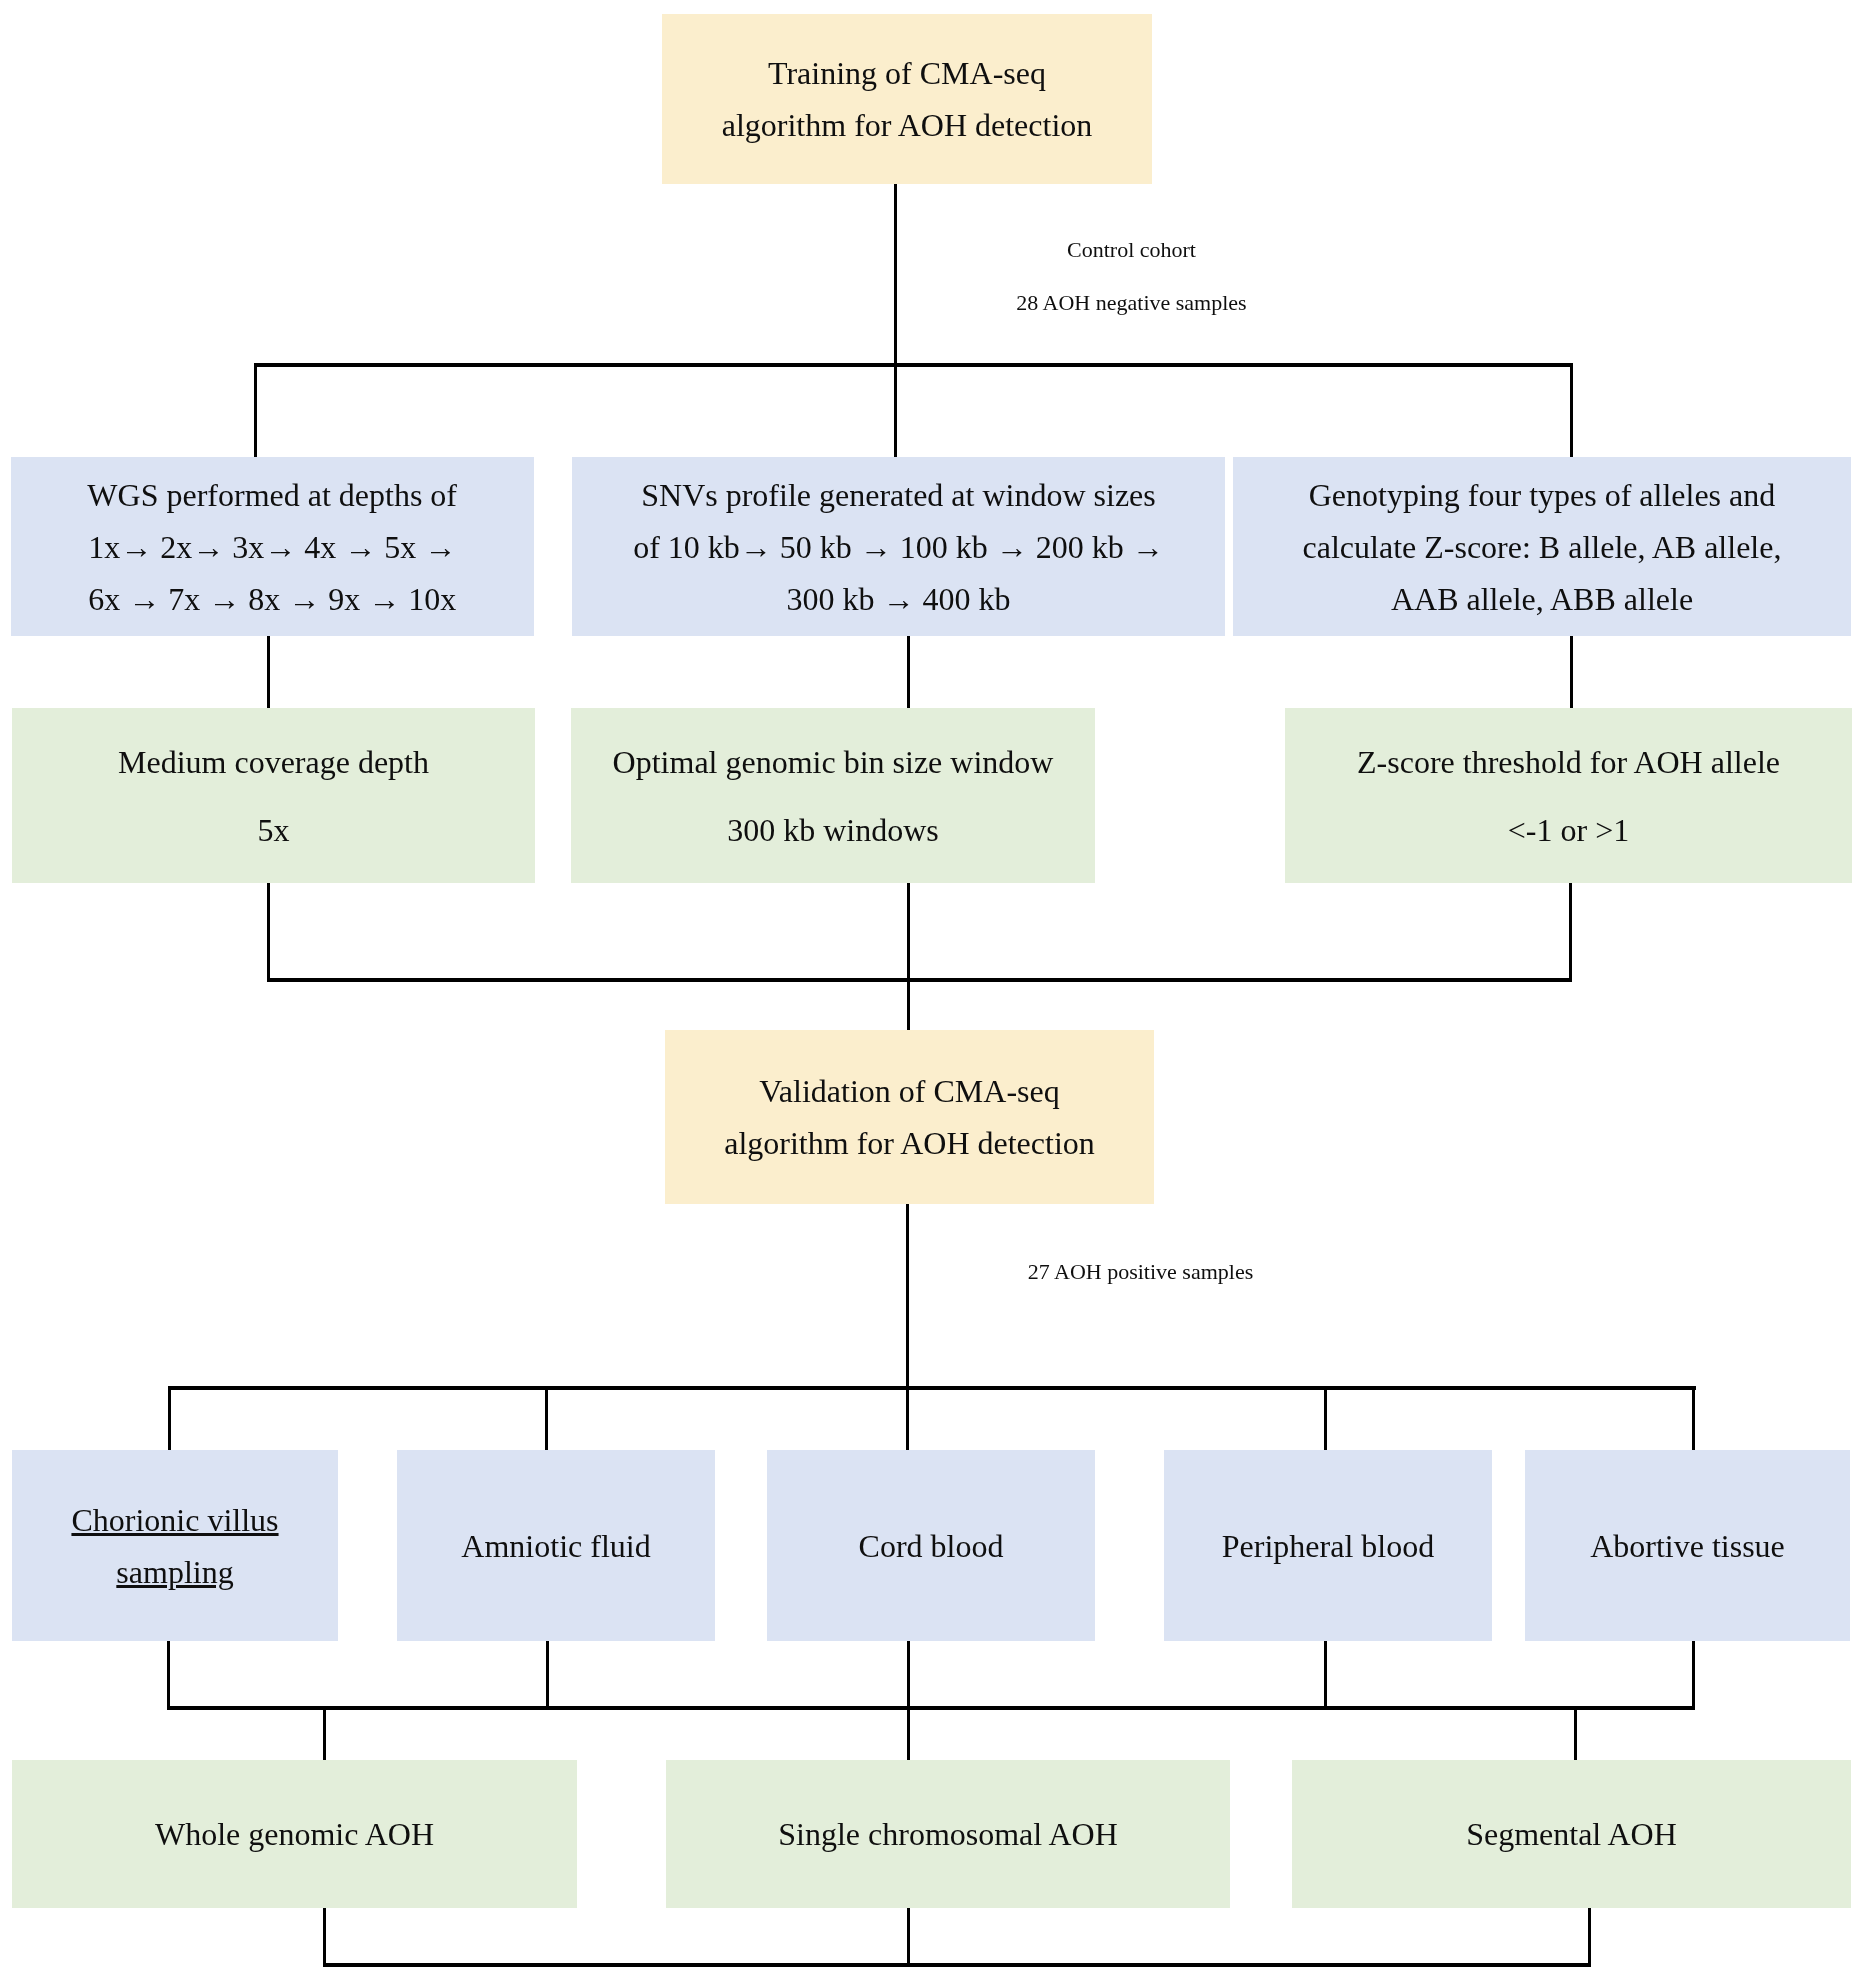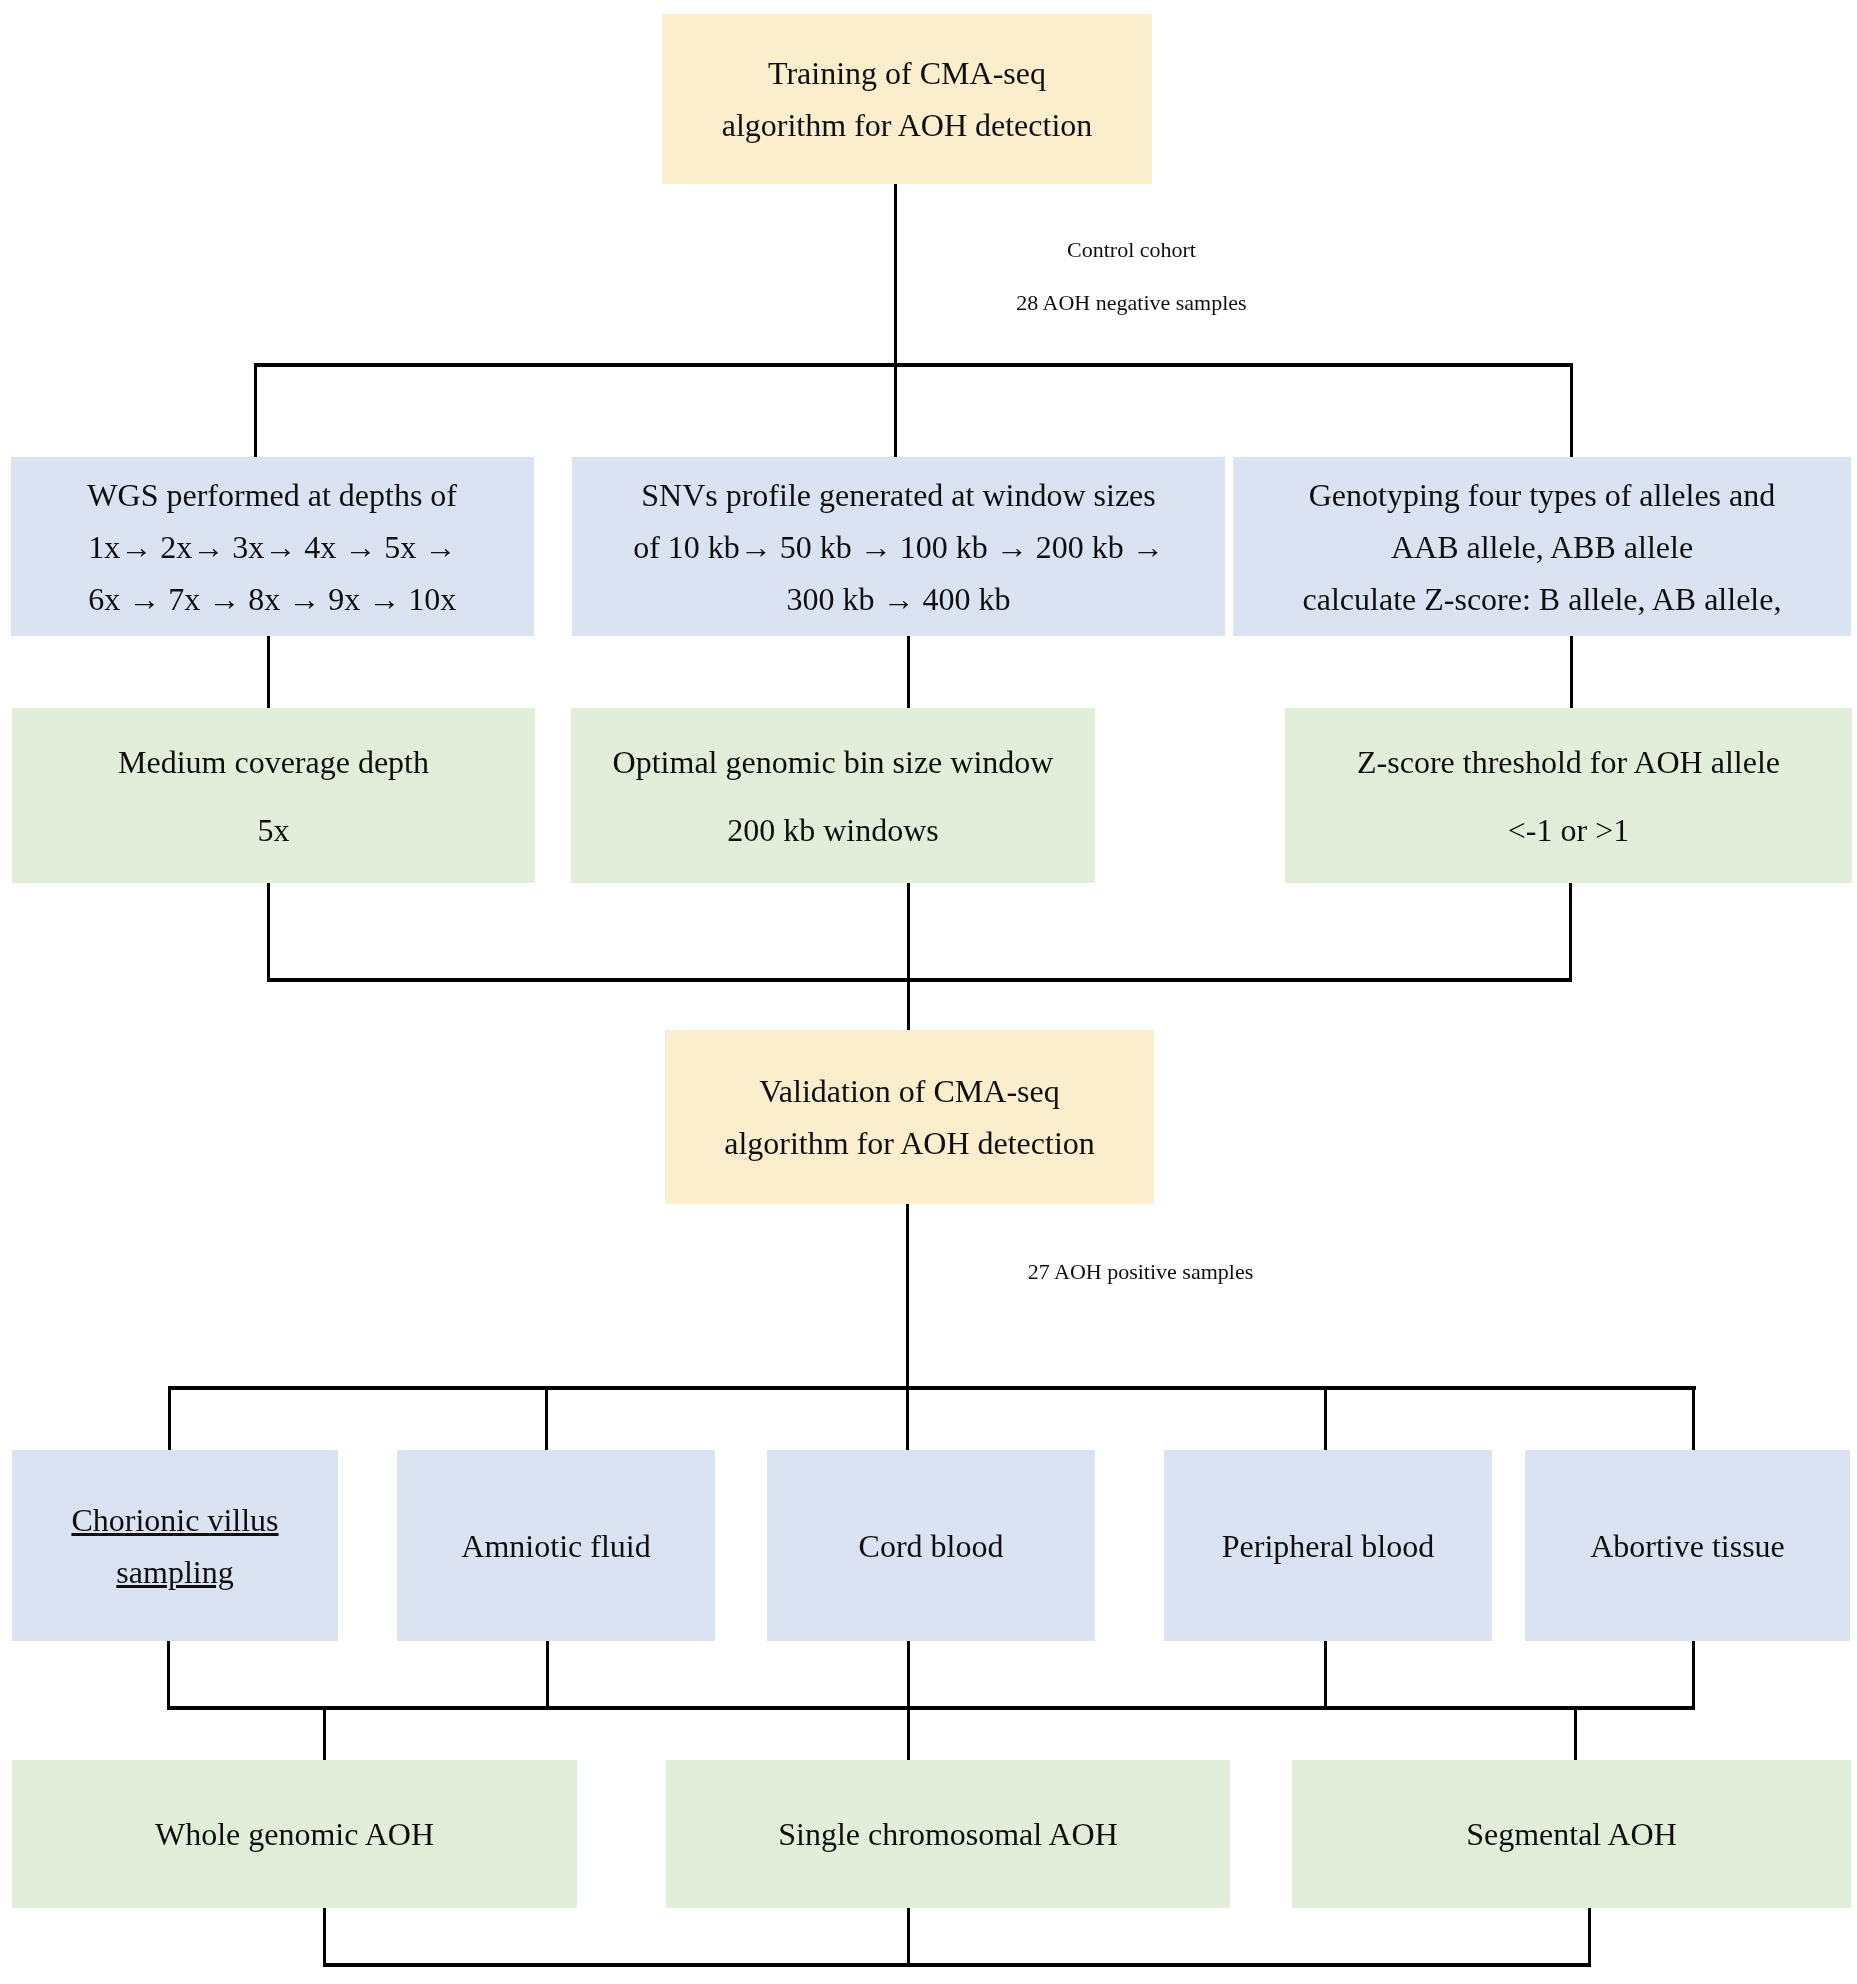--- a/index.html
+++ b/index.html
@@ -105,31 +105,31 @@
     <div>1x→ 2x→ 3x→ 4x → 5x →</div>
     <div>6x → 7x → 8x → 9x → 10x</div>
   </div>
   <div class="box blue" style="left:572px; top:457px; width:653px; height:179px;">
     <div>SNVs profile generated at window sizes</div>
     <div>of 10 kb→ 50 kb → 100 kb → 200 kb →</div>
     <div>300 kb → 400 kb</div>
   </div>
   <div class="box blue" style="left:1233px; top:457px; width:618px; height:179px;">
     <div>Genotyping four types of alleles and</div>
+    <div>calculate Z-score: B allele, AB allele,</div>
     <div>AAB allele, ABB allele</div>
-    <div>calculate Z-score: B allele, AB allele,</div>
   </div>
 
   <div class="box green" style="left:12px; top:708px; width:523px; height:175px;">
     <div>Medium coverage depth</div>
     <div>5x</div>
   </div>
   <div class="box green" style="left:571px; top:708px; width:524px; height:175px;">
     <div>Optimal genomic bin size window</div>
-    <div>200 kb windows</div>
+    <div>300 kb windows</div>
   </div>
   <div class="box green" style="left:1285px; top:708px; width:567px; height:175px;">
     <div>Z-score threshold for AOH allele</div>
     <div>&lt;-1 or &gt;1</div>
   </div>
 
   <div class="box yellow" style="left:665px; top:1030px; width:489px; height:174px;">
     <div>Validation of CMA-seq</div>
     <div>algorithm for AOH detection</div>
   </div>

